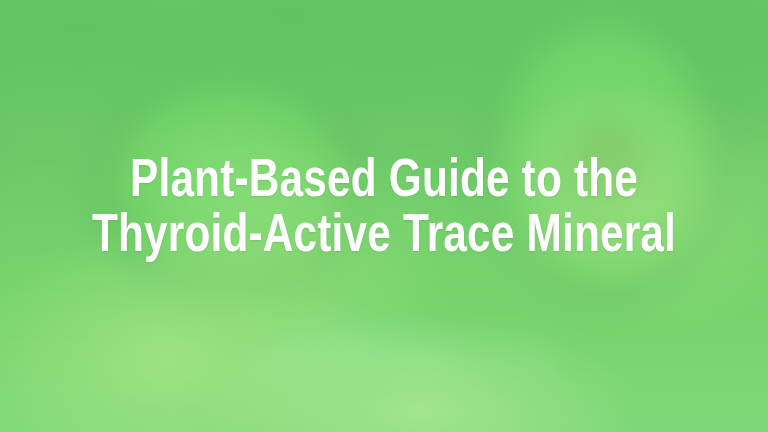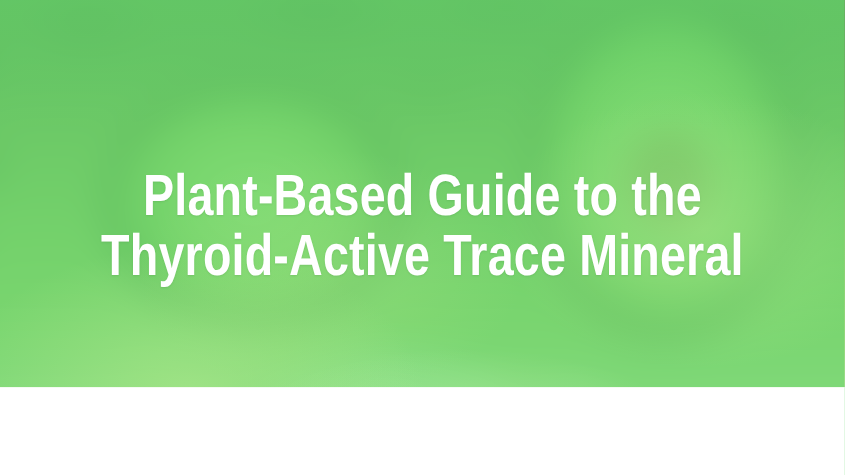--- a/index.html
+++ b/index.html
@@ -5,21 +5,21 @@
 <style>
   html, body {
     margin: 0;
     padding: 0;
     background: #ffffff;
   }
 
   #banner {
     position: relative;
     width: 768px;
-    height: 352px;
+    height: 432px;
     overflow: hidden;
     background: #7ddc80;
     font-family: "Liberation Sans", "DejaVu Sans", sans-serif;
     -webkit-font-smoothing: antialiased;
   }
 
   
   .photo {
     position: absolute;
     inset: -40px;

